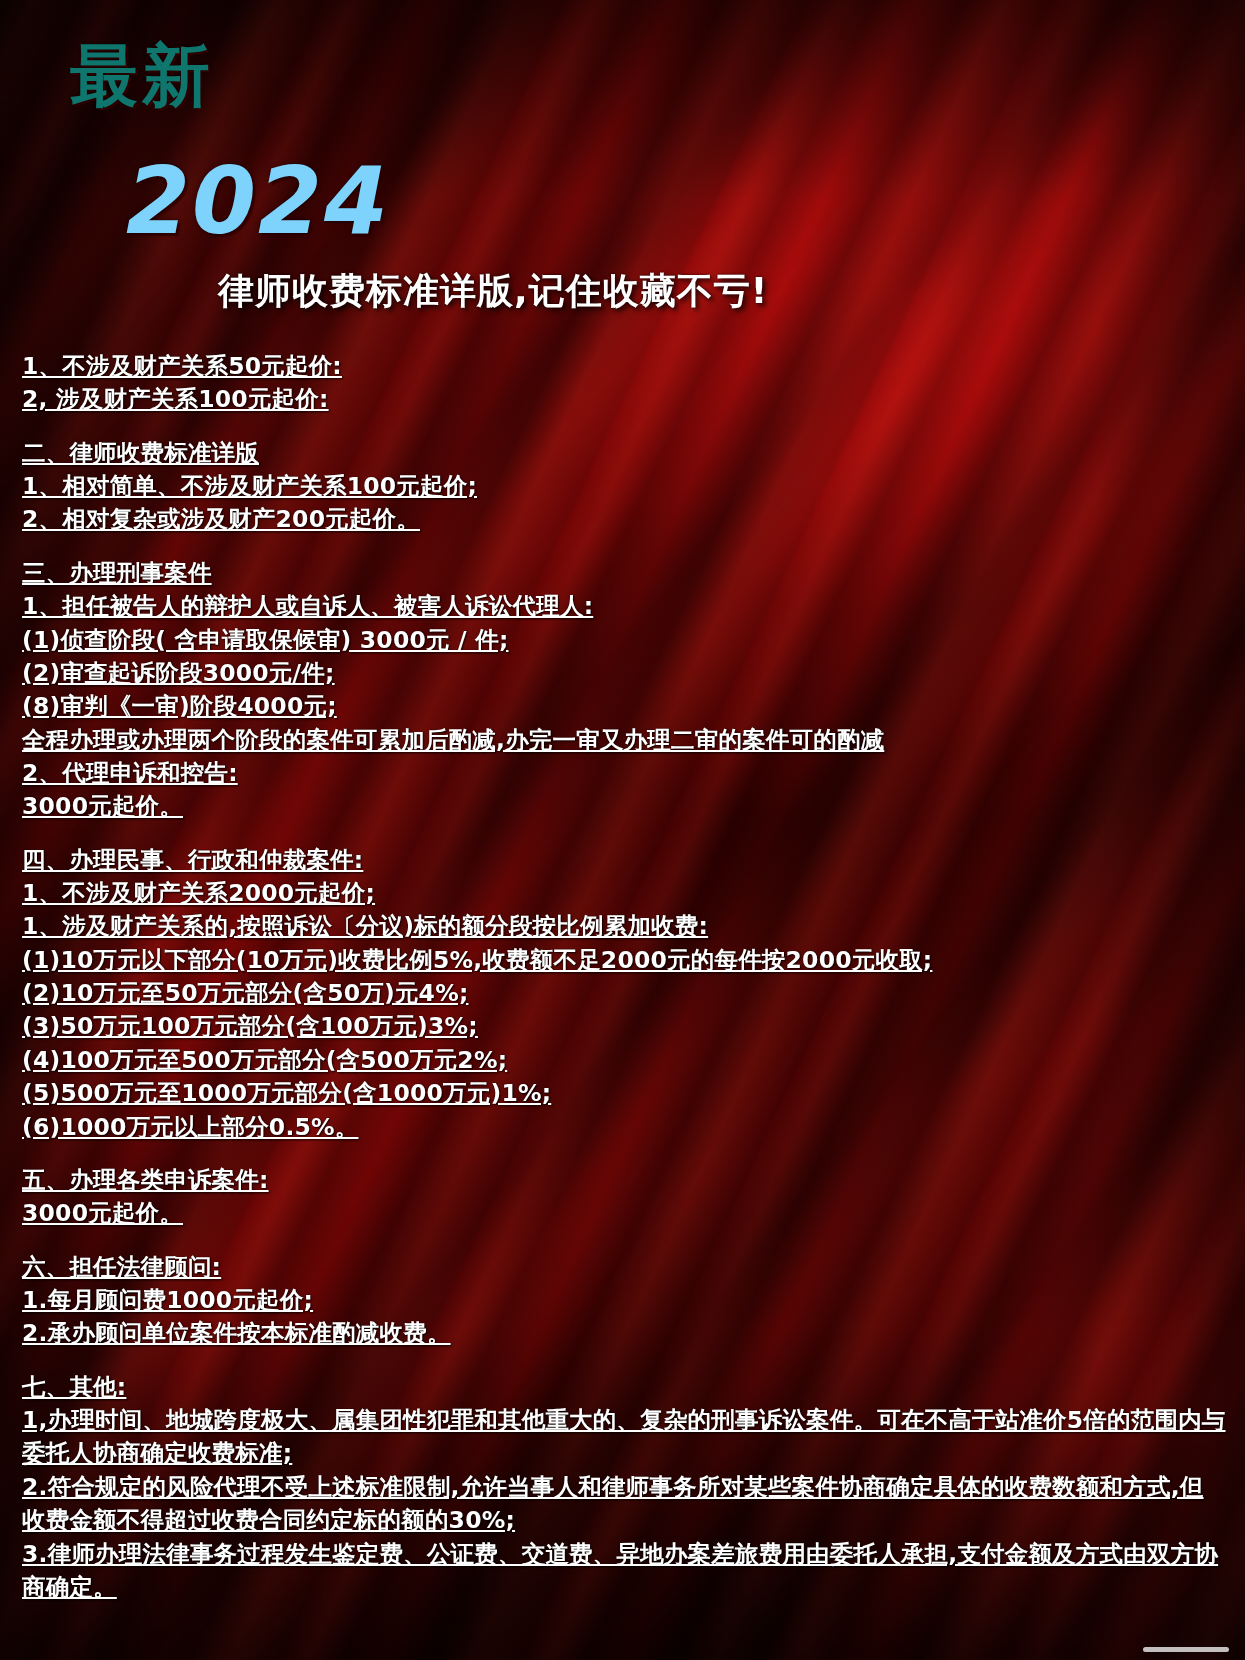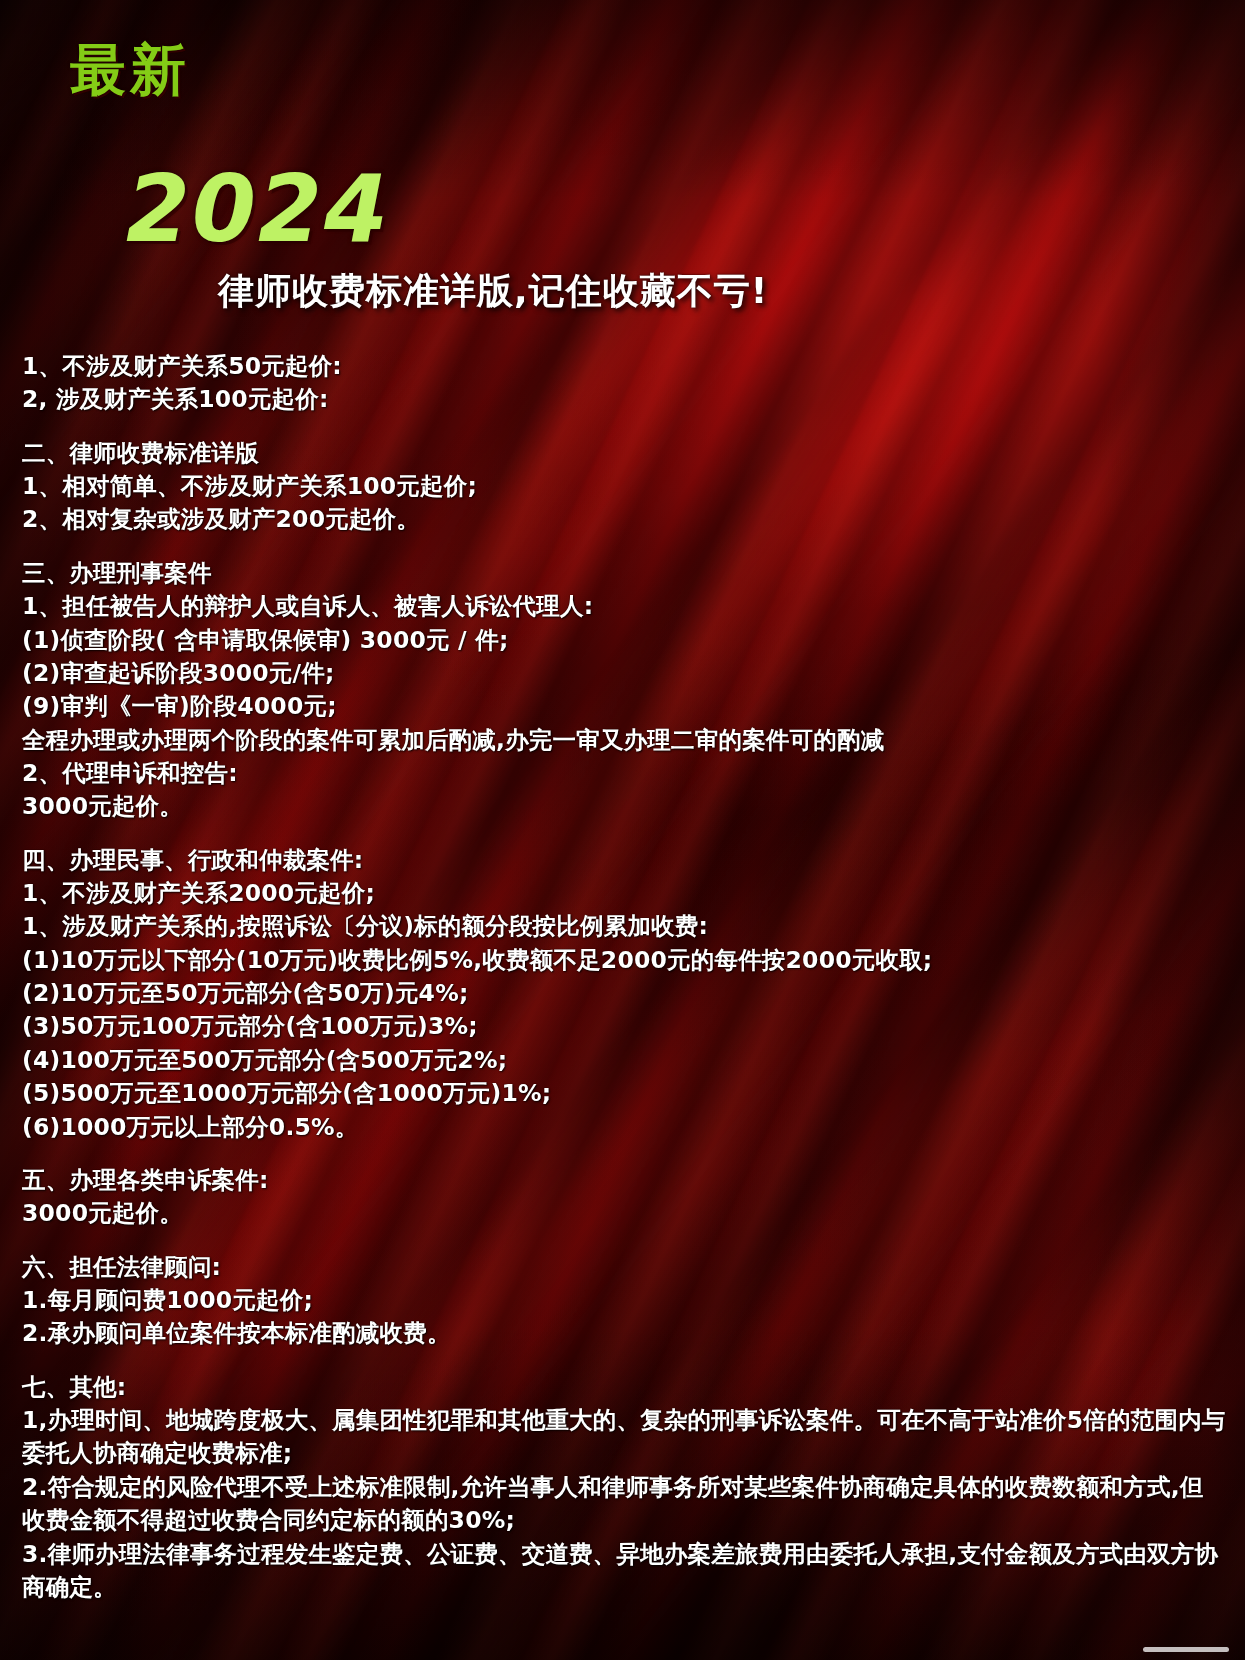--- a/index.html
+++ b/index.html
@@ -67,37 +67,37 @@
     position: relative;
     z-index: 3;
     width: 100%;
     height: 100%;
   }
   
   .headline-zui {
     position: absolute;
     left: 70px;
     top: 42px;
-    font-size: 56px;
+    font-size: 68px;
     line-height: 1;
     font-weight: 900;
-    color: #84cc16;
+    color: #0f766e;
     letter-spacing: 4px;
     text-shadow: 0 0 3px rgba(0,0,0,0.6), 2px 2px 0 rgba(60,0,0,0.8);
     font-family: "DejaVu Sans", "Liberation Sans", sans-serif;
   }
   .headline-year {
     position: absolute;
     left: 126px;
-    top: 164px;
+    top: 156px;
     font-size: 92px;
     line-height: 1;
     font-weight: 900;
     font-style: italic;
-    color: #bef264;
+    color: #7dd3fc;
     letter-spacing: 2px;
     text-shadow: 0 0 4px rgba(0,0,0,0.55), 3px 3px 0 rgba(50,0,0,0.7);
     font-family: "DejaVu Sans", "Liberation Sans", sans-serif;
   }
   .headline-main {
     position: absolute;
     left: 218px;
     top: 272px;
     font-size: 36px;
     line-height: 1.05;
@@ -115,21 +115,21 @@
     right: 18px;
     top: 350px;
     color: #ffffff;
     font-size: 23.5px;
     line-height: 1.42;
     font-weight: 700;
     letter-spacing: 0.2px;
     text-shadow: 1px 1px 2px rgba(0,0,0,0.85), 0 0 1px rgba(0,0,0,0.9);
     font-family: "DejaVu Sans", "Liberation Sans", sans-serif;
   }
-  .line { white-space: pre-wrap; }
+  .line { white-space: pre-wrap; text-decoration: underline; }
   .line.gap { height: 20px; }
   
   .scroll-hint {
     position: absolute;
     right: 16px;
     bottom: 8px;
     width: 86px;
     height: 5px;
     background: rgba(255,255,255,0.75);
     border-radius: 3px;
@@ -157,21 +157,21 @@
         <div class="line">2, 涉及财产关系100元起价:</div>
         <div class="line gap"></div>
         <div class="line">二、律师收费标准详版</div>
         <div class="line">1、相对简单、不涉及财产关系100元起价;</div>
         <div class="line">2、相对复杂或涉及财产200元起价。</div>
         <div class="line gap"></div>
         <div class="line">三、办理刑事案件</div>
         <div class="line">1、担任被告人的辩护人或自诉人、被害人诉讼代理人:</div>
         <div class="line">(1)侦查阶段( 含申请取保候审) 3000元 / 件;</div>
         <div class="line">(2)审查起诉阶段3000元/件;</div>
-        <div class="line">(9)审判《一审)阶段4000元;</div>
+        <div class="line">(8)审判《一审)阶段4000元;</div>
         <div class="line">全程办理或办理两个阶段的案件可累加后酌减,办完一审又办理二审的案件可的酌减</div>
         <div class="line">2、代理申诉和控告:</div>
         <div class="line">3000元起价。</div>
         <div class="line gap"></div>
         <div class="line">四、办理民事、行政和仲裁案件:</div>
         <div class="line">1、不涉及财产关系2000元起价;</div>
         <div class="line">1、涉及财产关系的,按照诉讼〔分议)标的额分段按比例累加收费:</div>
         <div class="line">(1)10万元以下部分(10万元)收费比例5%,收费额不足2000元的每件按2000元收取;</div>
         <div class="line">(2)10万元至50万元部分(含50万)元4%;</div>
         <div class="line">(3)50万元100万元部分(含100万元)3%;</div>

